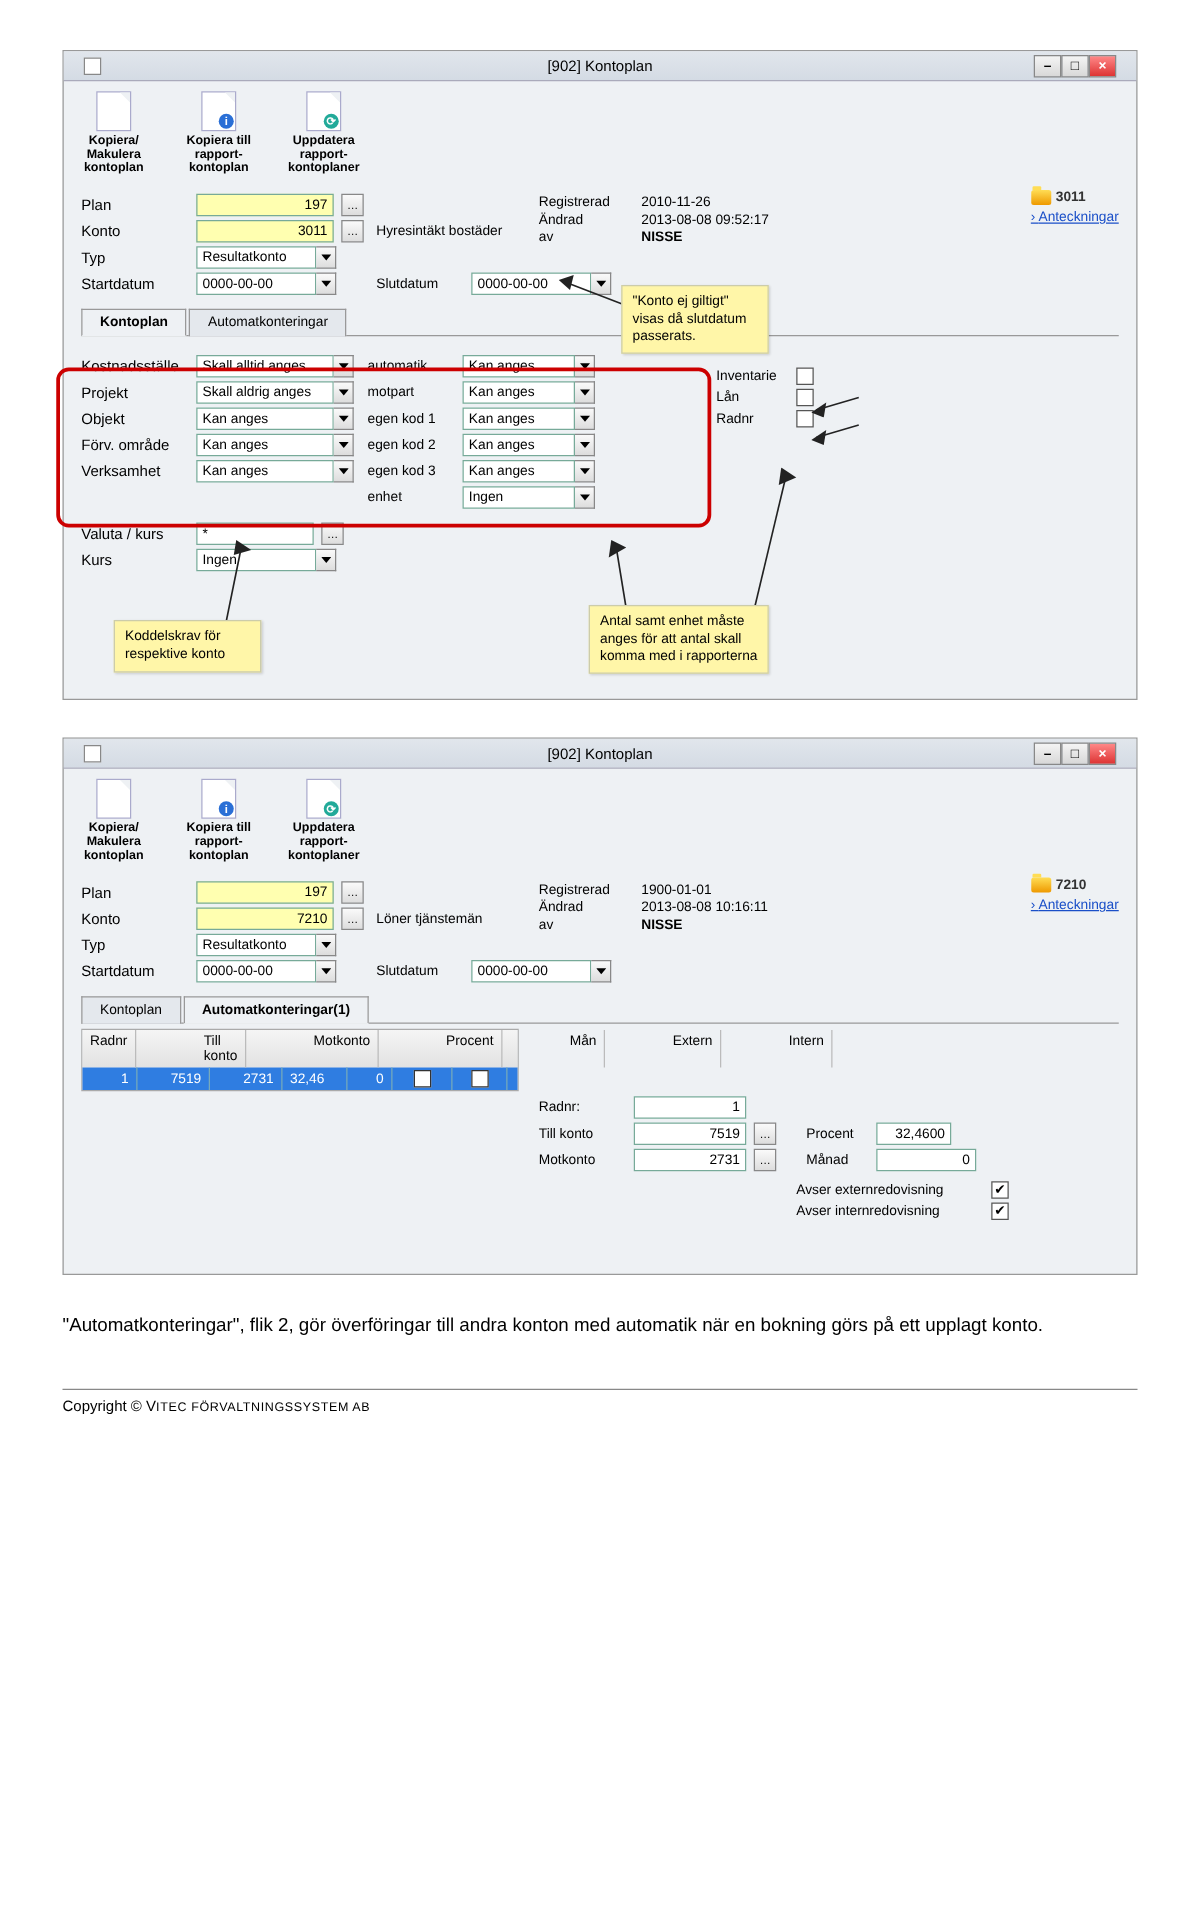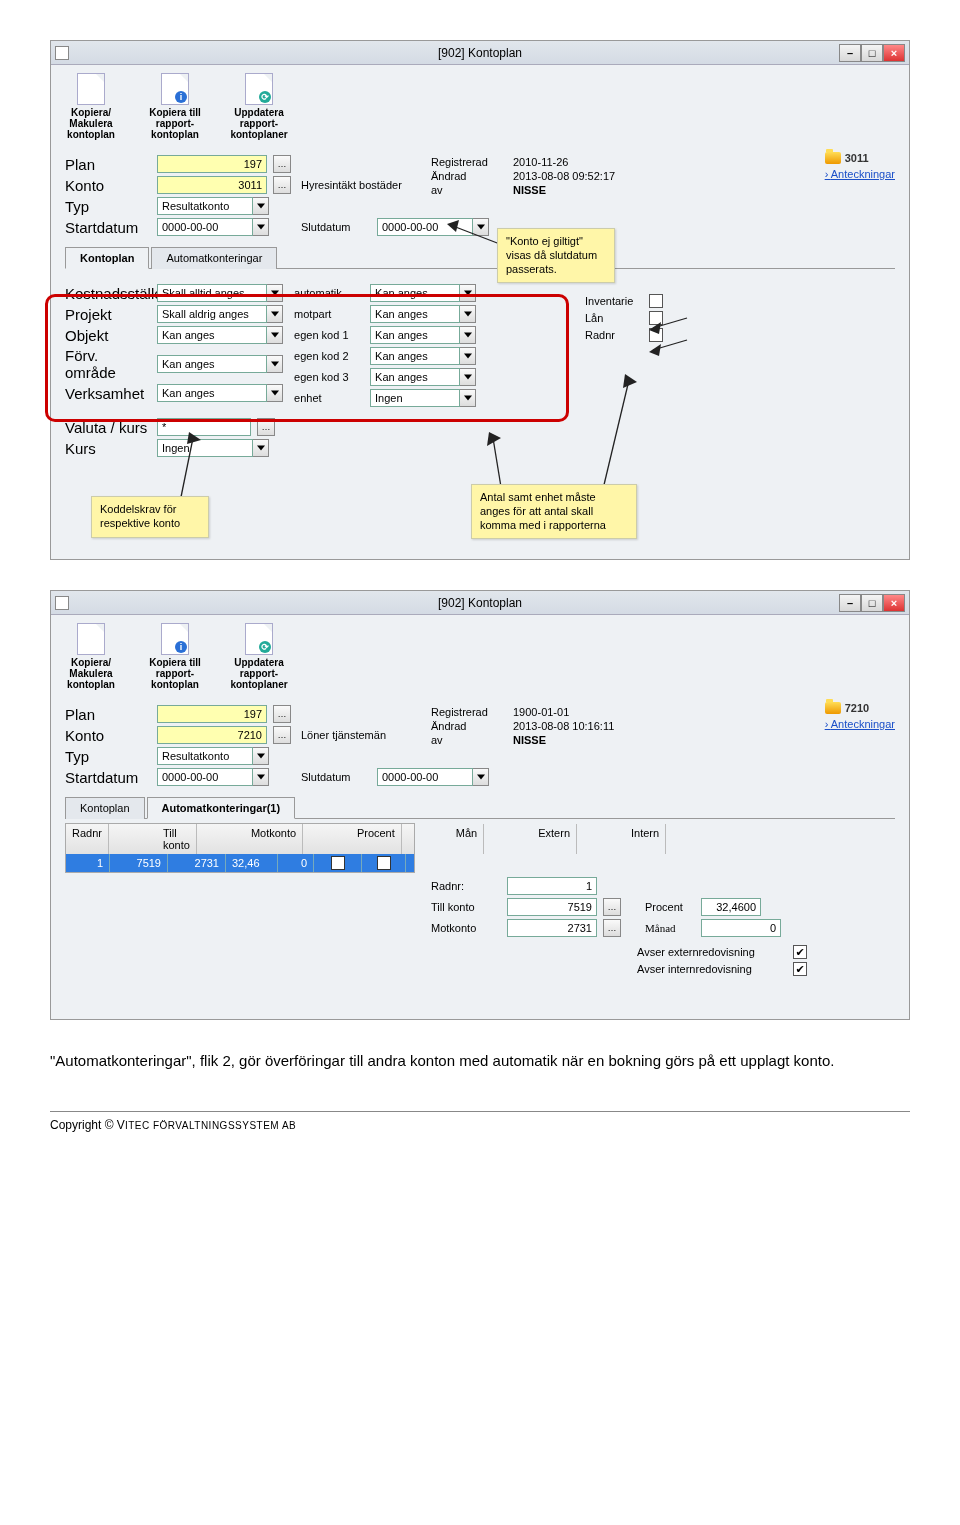--- a/index.html
+++ b/index.html
@@ -20,36 +20,36 @@
   .logo-mark::after{ right:0; background:#678; transform:rotate(20deg);}
   .logo-text { font-weight:bold; letter-spacing:3px; font-size:18px; color:#333;}
   .hdr-right { font-size:13px; }
   .intro { font-size:15px; line-height:1.4; margin: 14px 0 20px 0; font-family: Verdana, sans-serif;}
   .outro { font-size:15px; line-height:1.4; margin: 30px 0 40px 0;}
   .copyright { font-size:12px; border-top:1px solid #888; padding-top:6px; margin-top:30px;}
   .sc{text-transform:uppercase; font-size:10px; letter-spacing:0.5px;}
 
   
   .win { border:1px solid #999; background:#eef1f4; margin-bottom:30px; position:relative;}
-  .titlebar { background: linear-gradient(#e1e6ec,#d4dbe4); height:24px; display:flex; align-items:center; justify-content:space-between; padding:0 4px; border-bottom:1px solid #aab;}
+  .titlebar { background: linear-gradient(#e1e6ec,#d4dbe4); height:24px; display:flex; align-items:center; justify-content:space-between; padding:0 16px; border-bottom:1px solid #aab;}
   .titlebar .left{ display:flex; align-items:center; gap:6px;}
   .win-icon{ width:14px; height:14px; background:#fff; border:1px solid #888;}
   .title-center{ position:absolute; left:0; right:0; text-align:center; font-size:12px; pointer-events:none;}
   .win-btns{ display:flex; gap:0;}
   .wbtn{ width:22px; height:18px; background:linear-gradient(#f4f4f4,#d8d8d8); border:1px solid #888; display:flex; align-items:center; justify-content:center; font-weight:bold; font-size:11px; cursor:pointer;}
   .wbtn.close{ background:linear-gradient(#f88,#d33); color:#fff;}
   .toolbar{ padding:8px 10px 4px 10px; display:flex; gap:24px; align-items:flex-start;}
   .tbtn{ width:60px; text-align:center; cursor:pointer;}
   .tbtn-ico{ width:28px; height:32px; margin:0 auto 2px auto; background:#fff; border:1px solid #aac; position:relative;}
   .tbtn-ico::after{content:""; position:absolute; top:0; right:0; border-style:solid; border-width:0 8px 8px 0; border-color:transparent #eef1f4 transparent transparent;}
   .tbtn-ico .ovl{ position:absolute; bottom:1px; right:1px; width:12px; height:12px; border-radius:50%; background:#2a6fd6; color:#fff; font-size:9px; font-weight:bold; display:flex; align-items:center; justify-content:center;}
   .tbtn-lbl{ font-size:10px; line-height:1.1; font-weight:bold;}
   .body{ padding: 8px 14px 14px 14px; position:relative;}
   .row{ display:flex; align-items:center; margin:3px 0; gap:6px;}
-  .lbl{ width:86px; font-size:15px;}
+  .lbl{ width:86px; font-size:12px;}
   .lbl2{ width:70px; font-size:11px;}
   .fld{ height:18px; border:1px solid #7a9; background:#fff; padding:0 4px; font-size:11px; display:flex; align-items:center; justify-content:flex-end;}
   .fld.yel{ background:#ffffb0;}
   .fld.cen{ justify-content:flex-start;}
   .dotbtn{ width:18px; height:18px; border:1px solid #888; background:linear-gradient(#fafafa,#ddd); display:flex; align-items:center; justify-content:center; font-size:9px; cursor:pointer;}
   .drop{ display:flex; align-items:center;}
   .drop .dbtn{ width:16px; height:18px; border:1px solid #888; border-left:0; background:linear-gradient(#fafafa,#ddd); display:flex; align-items:center; justify-content:center; cursor:pointer;}
   .drop .dbtn svg{ width:8px; height:6px;}
   .tabs{ display:flex; margin-top:10px; border-bottom:1px solid #999;}
   .tab{ padding:4px 14px; border:1px solid #999; border-bottom:none; background:#e4e8ed; margin-right:2px; position:relative; top:1px; cursor:pointer; font-size:11px;}
@@ -325,21 +325,21 @@
                 <span class="fld cen" style="width:90px;">Ingen</span>
                 <span class="dbtn">
                   <svg viewBox="0 0 10 6">
                     <polygon points="0,0 10,0 5,6"></polygon>
                   </svg>
                 </span>
               </span>
             </div>
         </div>
         
-        <div style="position:absolute; left:520px; top:22px;">
+        <div style="position:absolute; left:508px; top:22px;">
           <div class="row">
               <span style="width:58px;">Inventarie</span>
               <span class="chk"></span>
             </div>
           <div class="row">
               <span style="width:58px;">Lån</span>
               <span class="chk"></span>
             </div>
           <div class="row">
               <span style="width:58px;">Radnr</span>
@@ -362,21 +362,21 @@
                 </svg>
               </span>
             </span>
         </div>
       </div>
 
       <div class="redbox" style="left:-6px; top:150px; width:524px; height:128px;"></div>
 
       <div class="note" style="left:446px; top:84px; width:118px;">"Konto ej giltigt" visas då slutdatum passerats.</div>
       <div class="note" style="left:40px; top:352px; width:118px;">Koddelskrav för respektive konto</div>
-      <div class="note" style="left:420px; top:340px; width:166px;">Antal samt enhet måste anges för att antal skall komma med i rapporterna</div>
+      <div class="note" style="left:420px; top:340px; width:144px;">Antal samt enhet måste anges för att antal skall komma med i rapporterna</div>
 
       <svg class="arrow" style="left:396px; top:76px; width:60px; height:30px;">
           <line x1="58" y1="26" x2="6" y2="6"></line>
           <polygon points="0,4 12,0 9,12"></polygon>
         </svg>
       <svg class="arrow" style="left:598px; top:170px; width:40px; height:20px;">
           <line x1="38" y1="4" x2="4" y2="14"></line>
           <polygon points="0,16 12,8 10,20"></polygon>
         </svg>
       <svg class="arrow" style="left:598px; top:192px; width:40px; height:20px;">
@@ -543,21 +543,21 @@
             <span class="dotbtn">…</span>
           <span style="width:12px;"></span>
             <span style="width:50px;">Procent</span>
             <span class="fld" style="width:60px;">32,4600</span>
         </div>
         <div class="row">
             <span class="lbl2">Motkonto</span>
             <span class="fld" style="width:90px;">2731</span>
             <span class="dotbtn">…</span>
           <span style="width:12px;"></span>
-            <span style="width:50px;font-family:Liberation Serif, serif;">Månad</span>
+            <span style="width:50px;">Månad</span>
             <span class="fld" style="width:80px;">0</span>
         </div>
         <div class="row" style="margin-top:8px;">
             <span style="width:200px;"></span>
             <span style="width:150px;">Avser externredovisning</span>
             <span class="chk checked"></span>
           </div>
         <div class="row">
             <span style="width:200px;"></span>
             <span style="width:150px;">Avser internredovisning</span>

